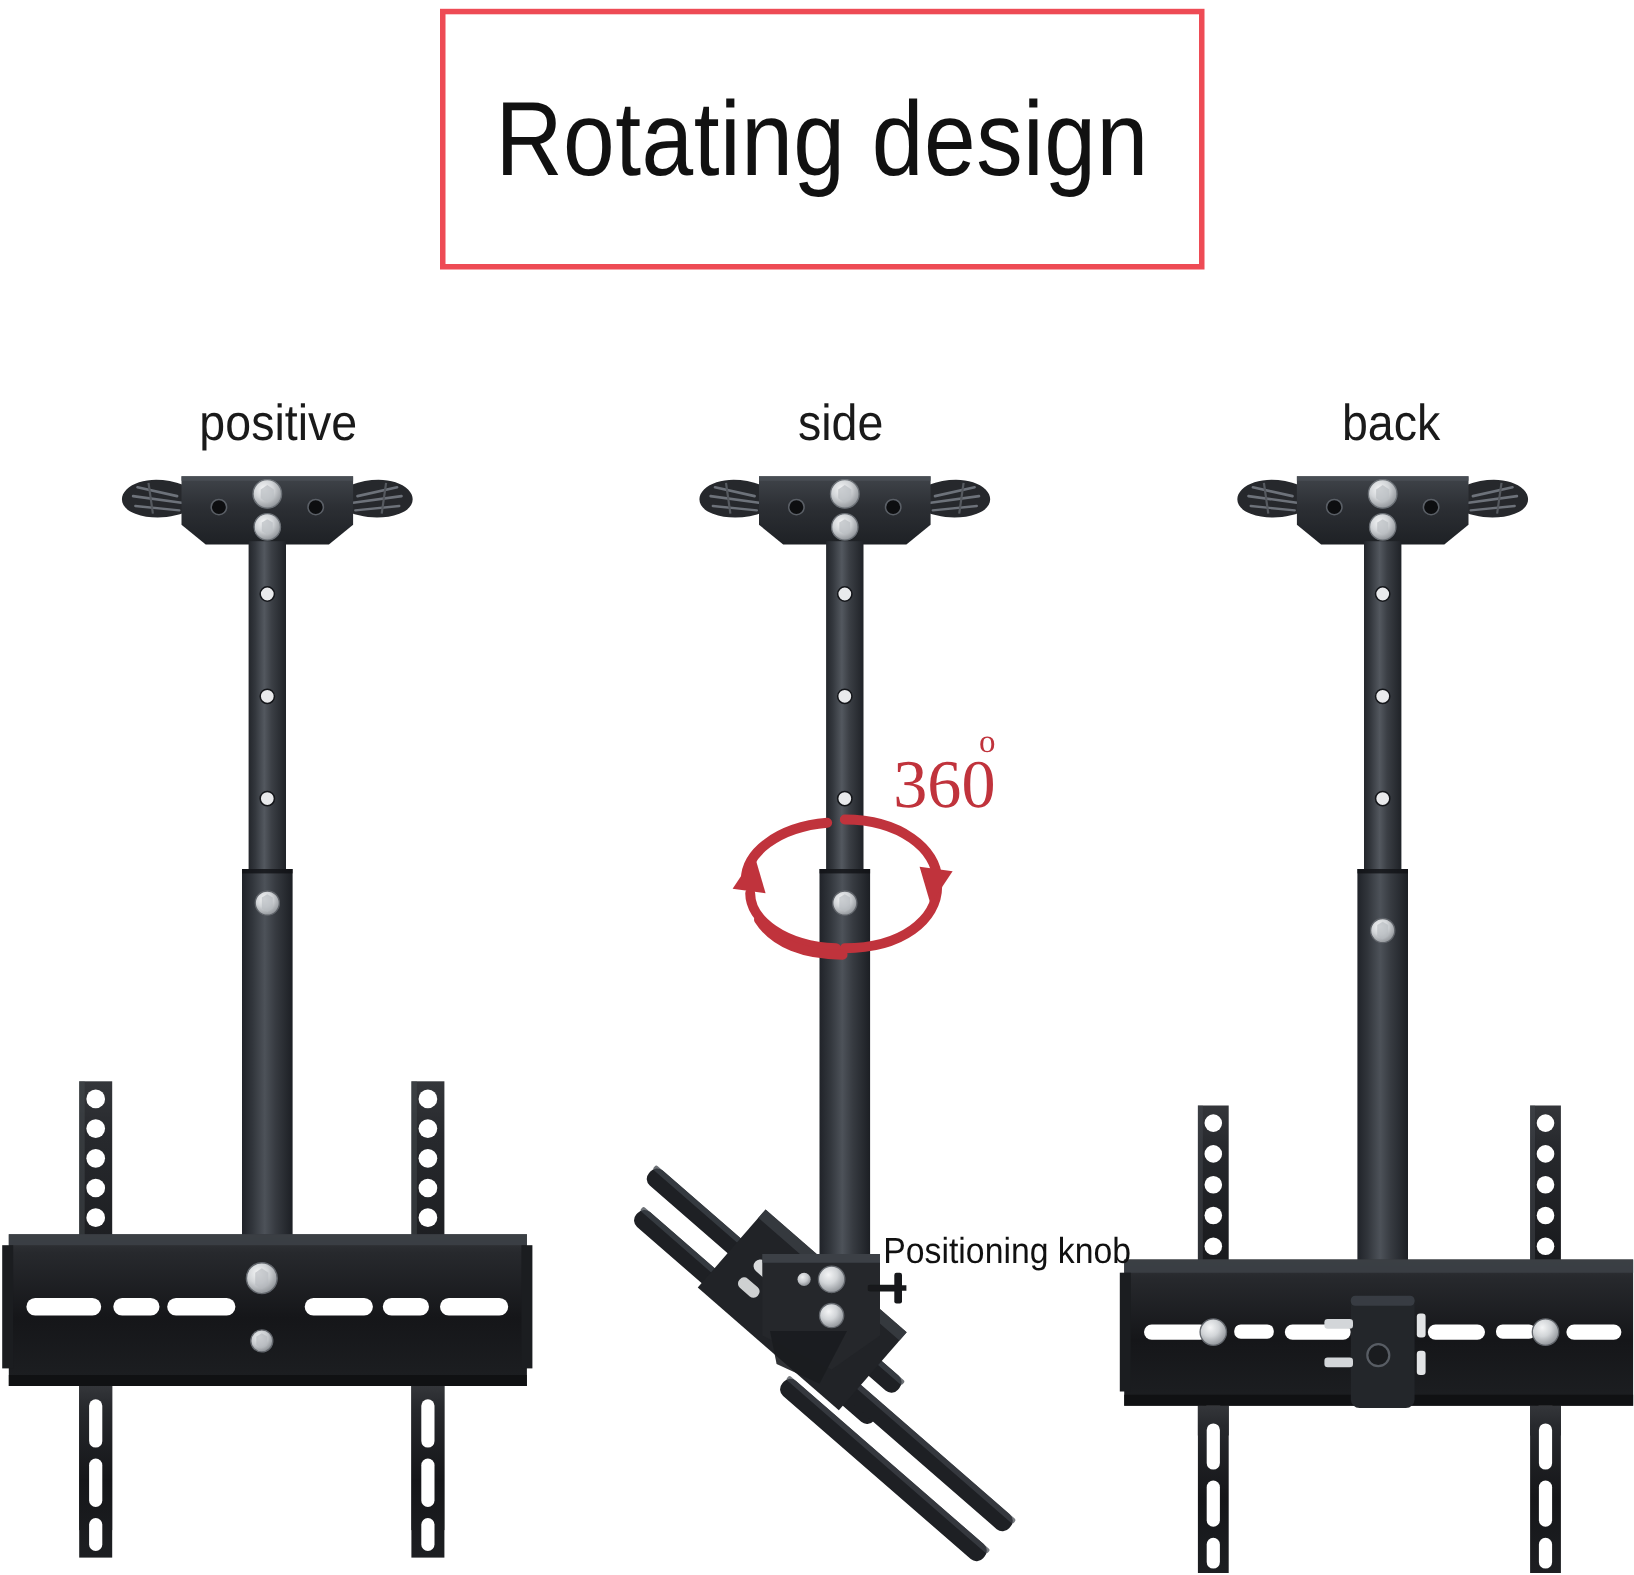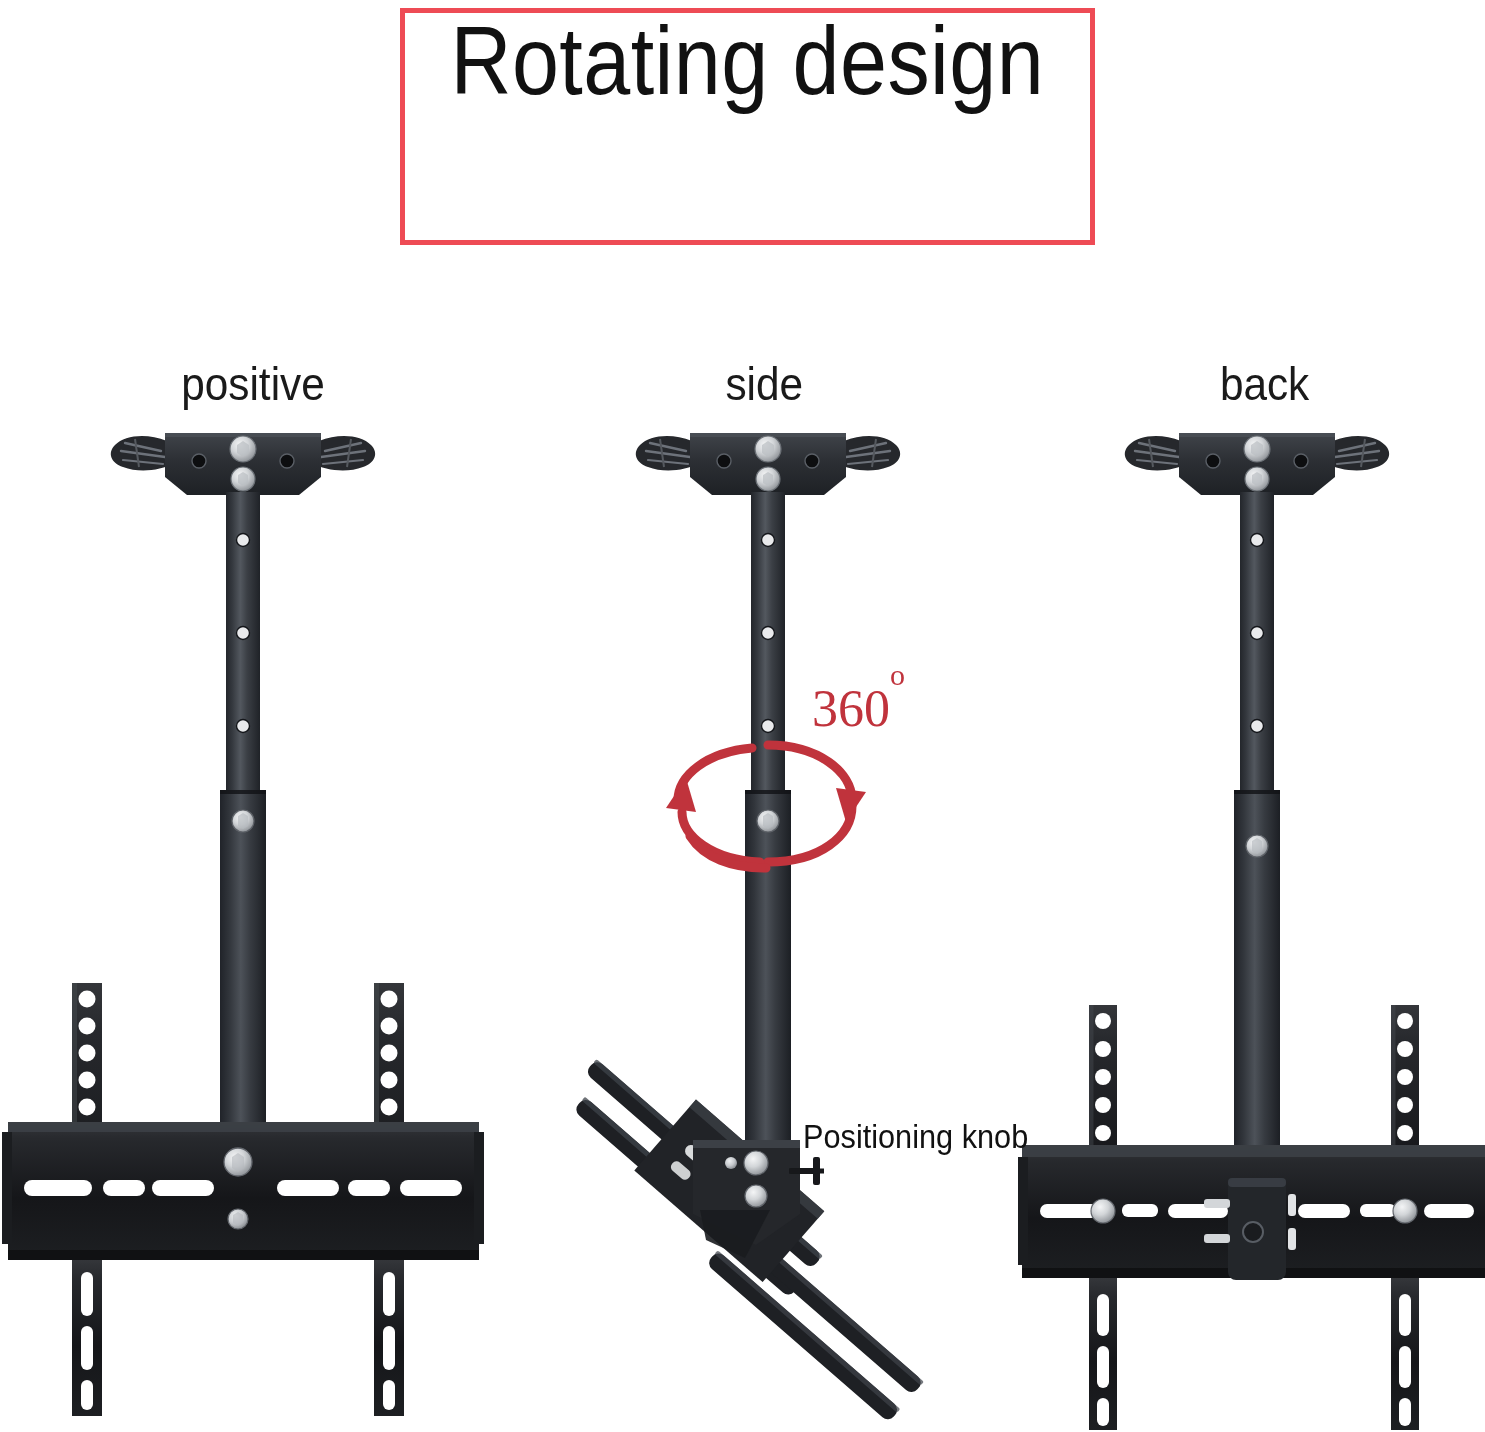--- a/index.html
+++ b/index.html
@@ -20,20 +20,21 @@
   #title-box {
     position: absolute;
     left: 400px;
     top: 8px;
     width: 695px;
     height: 237px;
     box-sizing: border-box;
     border: 5px solid #ee4b55;
     background: #ffffff;
     display: flex;
+    align-items: center;
     justify-content: center;
   }
   #title-text {
     font-family: "Liberation Sans Narrow", "Liberation Sans", sans-serif;
     font-size: 96px;
     line-height: 1;
     color: #111111;
     letter-spacing: 0.5px;
     transform: scaleX(0.88);
     transform-origin: center center;
@@ -65,21 +66,21 @@
     transform: scaleX(0.93);
     transform-origin: left center;
   }
 
   
   #deg-number {
     position: absolute;
     left: 812px;
     top: 683px;
     font-family: "Liberation Serif", serif;
-    font-size: 52px;
+    font-size: 62px;
     color: #c0333c;
     line-height: 1;
     white-space: nowrap;
   }
   #deg-symbol {
     position: absolute;
     left: 890px;
     top: 660px;
     font-family: "Liberation Serif", serif;
     font-size: 30px;

